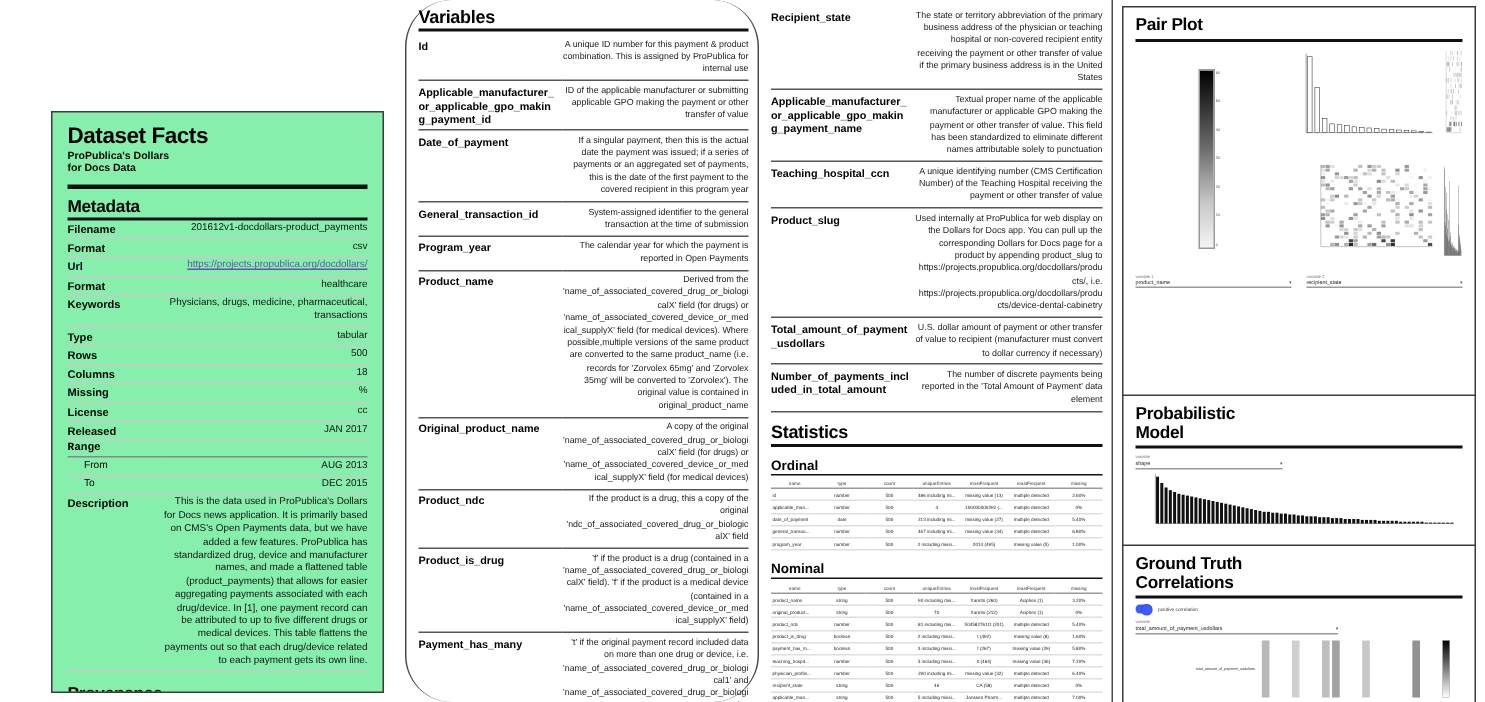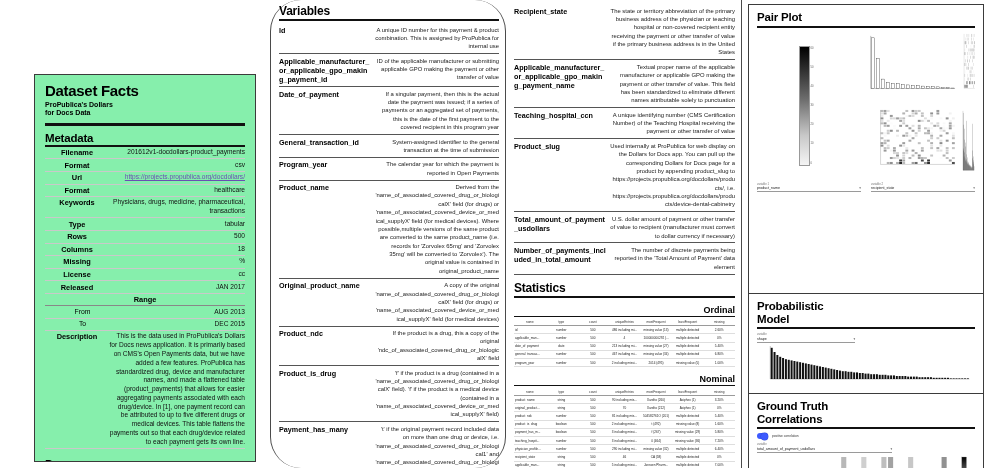--- a/index.html
+++ b/index.html
@@ -17,37 +17,37 @@
   .facts-card{position:absolute;left:34px;top:74px;width:222px;height:388px;border:1.5px solid #3b3b3b;background:#86efac;
     box-sizing:border-box;padding:8px 10px 0 10px;overflow:hidden;}
   .facts-title{font-size:15px;font-weight:bold;letter-spacing:-.3px;line-height:1.05;}
   .facts-sub{font-size:7px;font-weight:bold;line-height:1.22;margin-top:2px;}
   .rule-thick{border:0;border-top:3px solid #111;margin:5px 0 6px 0;}
   .rule-med{border:0;border-top:2px solid #111;margin:1px 0 0 0;}
 
   h2.sec{font-size:11.5px;font-weight:bold;margin:6px 0 0 0;letter-spacing:-.2px;}
 
   table.kv{width:100%;border-collapse:collapse;font-size:6.6px;table-layout:fixed;}
-  table.kv td{padding:1.3px 0 1.3px 0;vertical-align:top;border-bottom:.6px solid #c9c9c9;text-align:center;}
+  table.kv td{padding:1.3px 0 1.3px 0;vertical-align:top;border-bottom:.6px solid #c9c9c9;}
   table.kv td.k{font-weight:bold;font-size:7.4px;white-space:nowrap;width:64px;}
   table.kv td.k.ind{padding-left:11px;font-weight:normal;font-size:6.8px;}
   table.kv td.v{text-align:right;color:#111;line-height:1.33;}
   td.v a{color:#6a4fb3;text-decoration:underline;word-break:break-all;}
-  tr.grp td{font-weight:bold;font-size:7.4px;border-bottom:.6px solid #888;}
+  tr.grp td{font-weight:bold;font-size:7.4px;border-bottom:.6px solid #888;font-family:Liberation Mono, monospace;}
 
   
   h2.bigsec{font-size:12px;font-weight:bold;margin:0 0 0 0;letter-spacing:-.2px;}
   .sec-rule{border:0;border-top:2.5px solid #111;margin:1px 0 2px 0;}
   table.vars{width:100%;border-collapse:collapse;table-layout:fixed;}
   table.vars td{vertical-align:top;border-bottom:.7px solid #555;padding:2.5px 0 2.5px 0;}
   table.vars td.vn{font-size:7.2px;font-weight:bold;width:92px;padding-right:4px;word-wrap:break-word;line-height:1.25;}
   table.vars td.vd{font-size:5.9px;text-align:right;line-height:1.42;color:#1a1a1a;word-wrap:break-word;}
 
   
-  h3.sub{font-size:9px;font-weight:bold;margin:7px 0 0 0;text-align:right;}
+  h3.sub{font-size:9px;font-weight:bold;margin:7px 0 0 0;}
   .sub-rule{border:0;border-top:1.2px solid #111;margin:1px 0 2px 0;}
   table.stat{width:100%;border-collapse:collapse;table-layout:fixed;font-size:3.1px;}
   table.stat th{font-weight:normal;color:#333;text-align:center;padding:1.4px 1px;border-bottom:.5px solid #9a9a9a;font-size:3.1px;}
   table.stat td{padding:1.6px 1px;border-bottom:.4px solid #dedede;color:#222;font-size:3.1px;
     white-space:nowrap;overflow:hidden;text-overflow:ellipsis;}
   table.stat td.l{text-align:left;}
   table.stat td.c{text-align:center;}
 
   
   .viz-card{border:1px solid #3b3b3b;box-sizing:border-box;padding:6px 8px 6px 8px;background:#fff;margin-bottom:0;}
@@ -399,21 +399,21 @@
             <td class="c">multiple detected</td>
             <td class="c">7.00%</td>
           </tr>
         </tbody>
     </table>
 
   </div>
 
   <div class="col col4">
 
-    <div class="viz-card" style="height:290px">
+    <div class="viz-card" style="height:260px">
       <div class="viz-title">Pair Plot</div>
       <hr class="viz-rule">
       <div class="pairplot">
         <div class="pp-cell">
             <svg id="pp-bar-tl" width="100%" height="100%" viewBox="0 0 100 74" preserveAspectRatio="none">
               <line x1="12" y1="58" x2="98" y2="58" stroke="#555" stroke-width="0.4"></line>
               <line x1="12" y1="4" x2="12" y2="58" stroke="#555" stroke-width="0.4"></line>
               <rect x="12.910588235294117" y="6" width="3.136470588235294" height="52" fill="#ffffff" stroke="#222" stroke-width="0.35"></rect>
               <rect x="17.96941176470588" y="27" width="3.136470588235294" height="31" fill="#ffffff" stroke="#222" stroke-width="0.35"></rect>
               <rect x="23.028235294117646" y="48.4" width="3.136470588235294" height="9.6" fill="#ffffff" stroke="#222" stroke-width="0.35"></rect>

